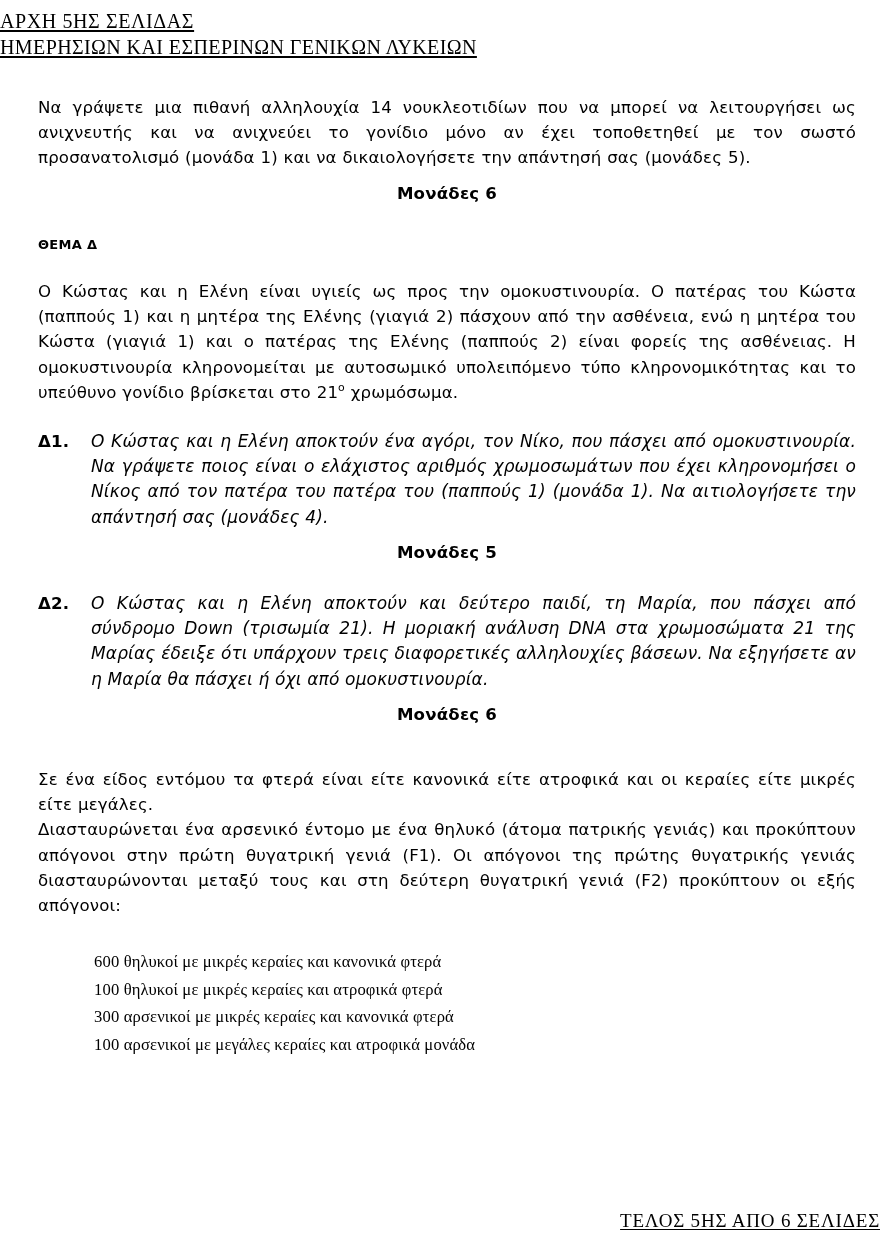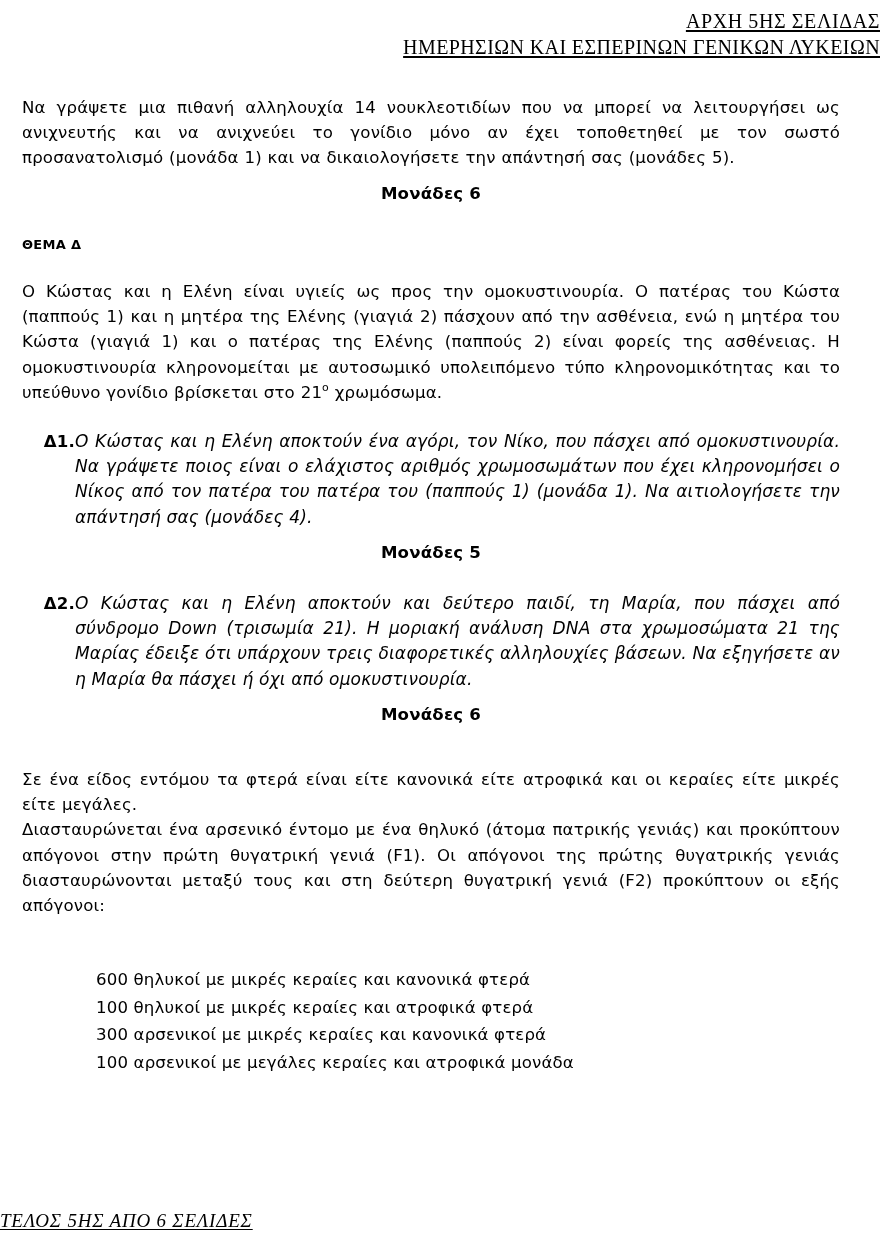--- a/index.html
+++ b/index.html
@@ -18,41 +18,41 @@
 
   .page {
     position: relative;
     width: 880px;
     height: 1250px;
     box-sizing: border-box;
   }
 
   
   .doc-header {
-    text-align: right;
+    text-align: left;
     padding-top: 8px;
   }
   .doc-header .hline {
     font-family: "Liberation Serif", "DejaVu Serif", serif;
     font-size: 20px;
     letter-spacing: 0.6px;
     line-height: 1.32;
     text-decoration: underline;
     text-underline-offset: 2px;
     display: inline-block;
     white-space: nowrap;
   }
   .doc-header .hline2 {
     letter-spacing: 0.4px;
   }
 
   
   .content {
     position: absolute;
-    left: 22px;
+    left: 38px;
     right: 40px;
     top: 95px;
     width: 818px;
   }
 
   p.para {
     margin: 0;
     text-align: justify;
     text-justify: inter-word;
     font-size: 16.6px;
@@ -83,37 +83,37 @@
     display: flex;
     align-items: flex-start;
   }
   .q-label {
     flex: 0 0 auto;
     width: 53px;
     font-weight: bold;
     font-size: 16.6px;
     line-height: 25.2px;
     letter-spacing: 0.2px;
-    text-align: right;
   }
   .q-body {
     flex: 1 1 auto;
     text-align: justify;
     text-justify: inter-word;
     font-size: 17px;
     line-height: 25.2px;
     letter-spacing: 0.15px;
     font-style: italic;
   }
 
   
   .offspring-list {
     list-style: none;
-    margin: 18px;
+    margin: 0;
     padding: 0 0 0 56px;
+    font-family: Liberation Serif, serif;
   }
   .offspring-list li {
     font-size: 16.6px;
     line-height: 27.4px;
     letter-spacing: 0.15px;
     white-space: nowrap;
   }
 
   
   .sp-10 { height: 10px; }
@@ -128,22 +128,21 @@
     vertical-align: super;
     line-height: 0;
   }
 
   
   .doc-footer {
     position: absolute;
     left: 0;
     right: 0;
     bottom: 18px;
-    text-align: left;
-    font-style: italic;
+    text-align: right;
   }
   .doc-footer .fline {
     font-family: "Liberation Serif", "DejaVu Serif", serif;
     font-size: 19px;
     letter-spacing: 0.8px;
     text-decoration: underline;
     text-underline-offset: 2px;
     display: inline-block;
     white-space: nowrap;
   }

